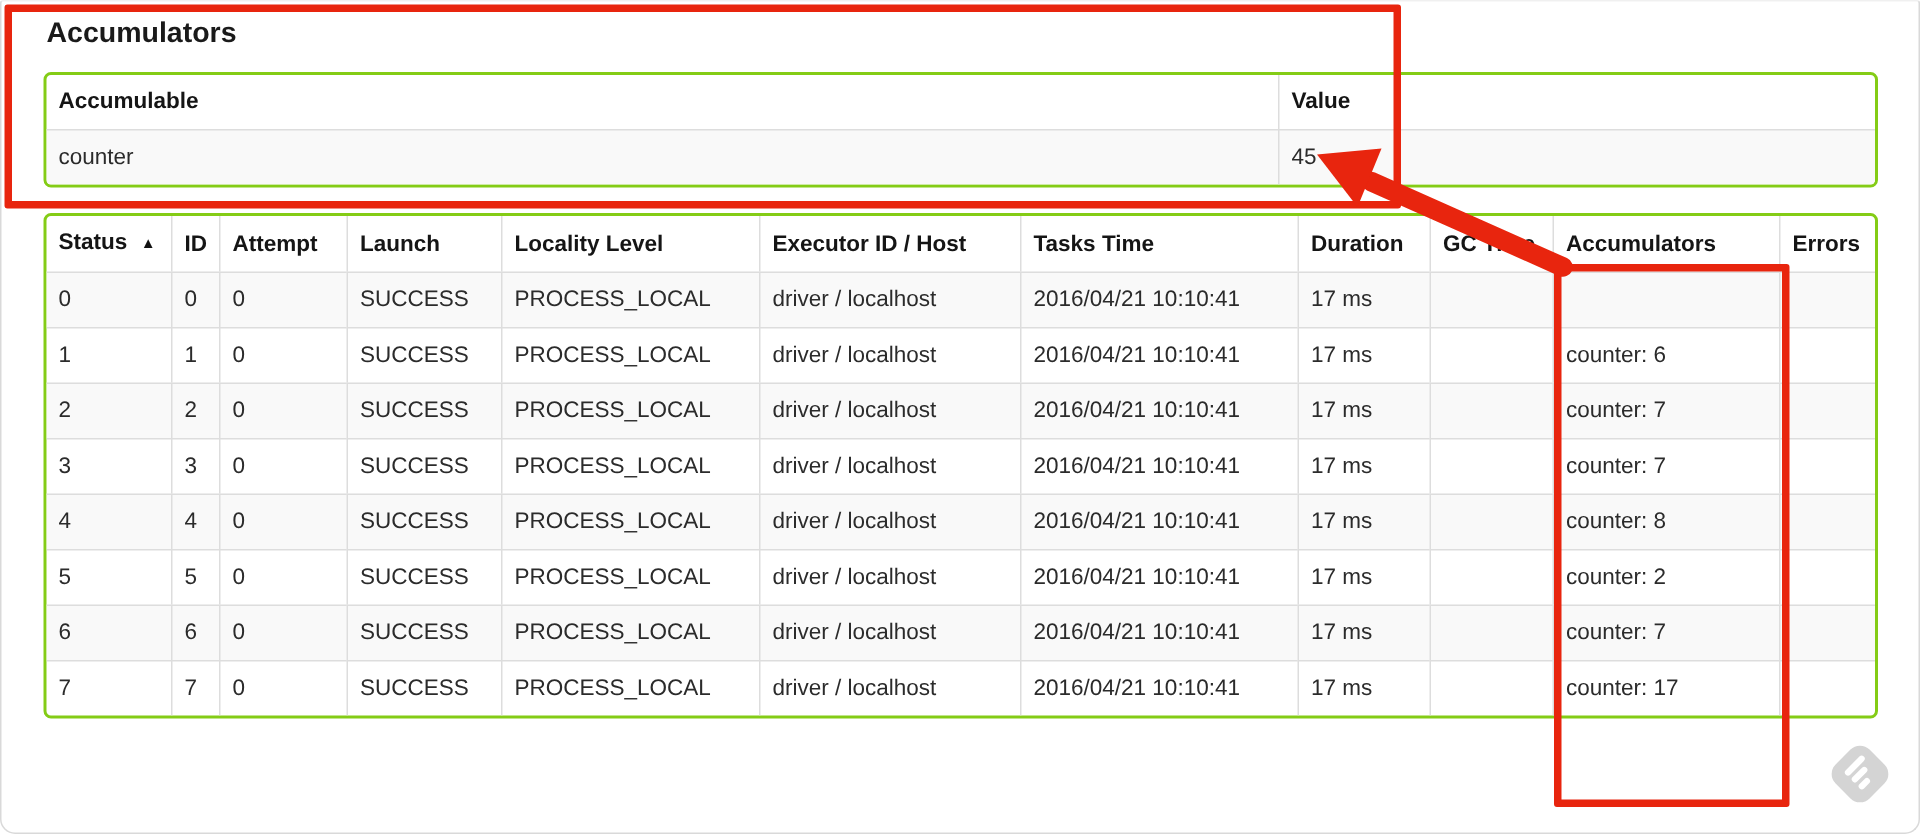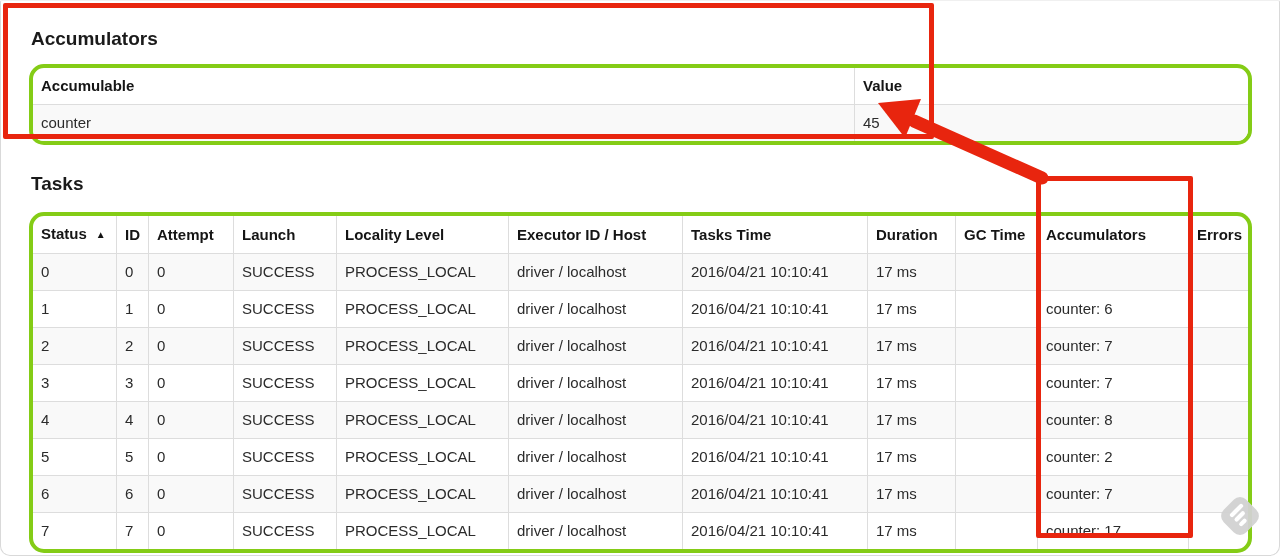--- a/index.html
+++ b/index.html
@@ -16,33 +16,33 @@
     background: #ffffff;
     border: 1px solid #d9d9d9;
     border-top: 1px solid #f0f0f0;
     border-radius: 2px 2px 10px 10px;
     overflow: hidden;
   }
   .content {
     position: absolute;
     left: 28px;
     right: 27px;
-    top: 16px;
+    top: 0;
   }
   h4.section-title {
     font-size: 19px;
     font-weight: bold;
     color: #1a1a1a;
     line-height: 22px;
   }
   #accumulators-title { margin-top: 11px; margin-left: 2px; }
   #tasks-title { margin-top: 28px; margin-left: 2px; }
   .table-wrap {
-    border: 4px solid #84cc16;
-    border-radius: 15px;
+    border: 2px solid #84cc16;
+    border-radius: 5px;
     overflow: hidden;
     background: #fff;
   }
   #accumulable-table-wrap { margin-top: 14px; }
   #tasks-table-wrap { margin-top: 17px; }
   table {
     border-collapse: separate;
     border-spacing: 0;
     table-layout: fixed;
     width: 100%;
@@ -116,21 +116,20 @@
         <tbody>
 
             <tr>
               <td>counter</td>
               <td>45</td>
             </tr>
           </tbody>
       </table>
     </div>
 
-    <h4 class="section-title" id="tasks-title">Tasks</h4>
 
     <div class="table-wrap" id="tasks-table-wrap">
       <table>
         <colgroup>
           <col style="width:83px">
             <col style="width:32px">
             <col style="width:85px">
           <col style="width:103px">
             <col style="width:172px">
             <col style="width:174px">

